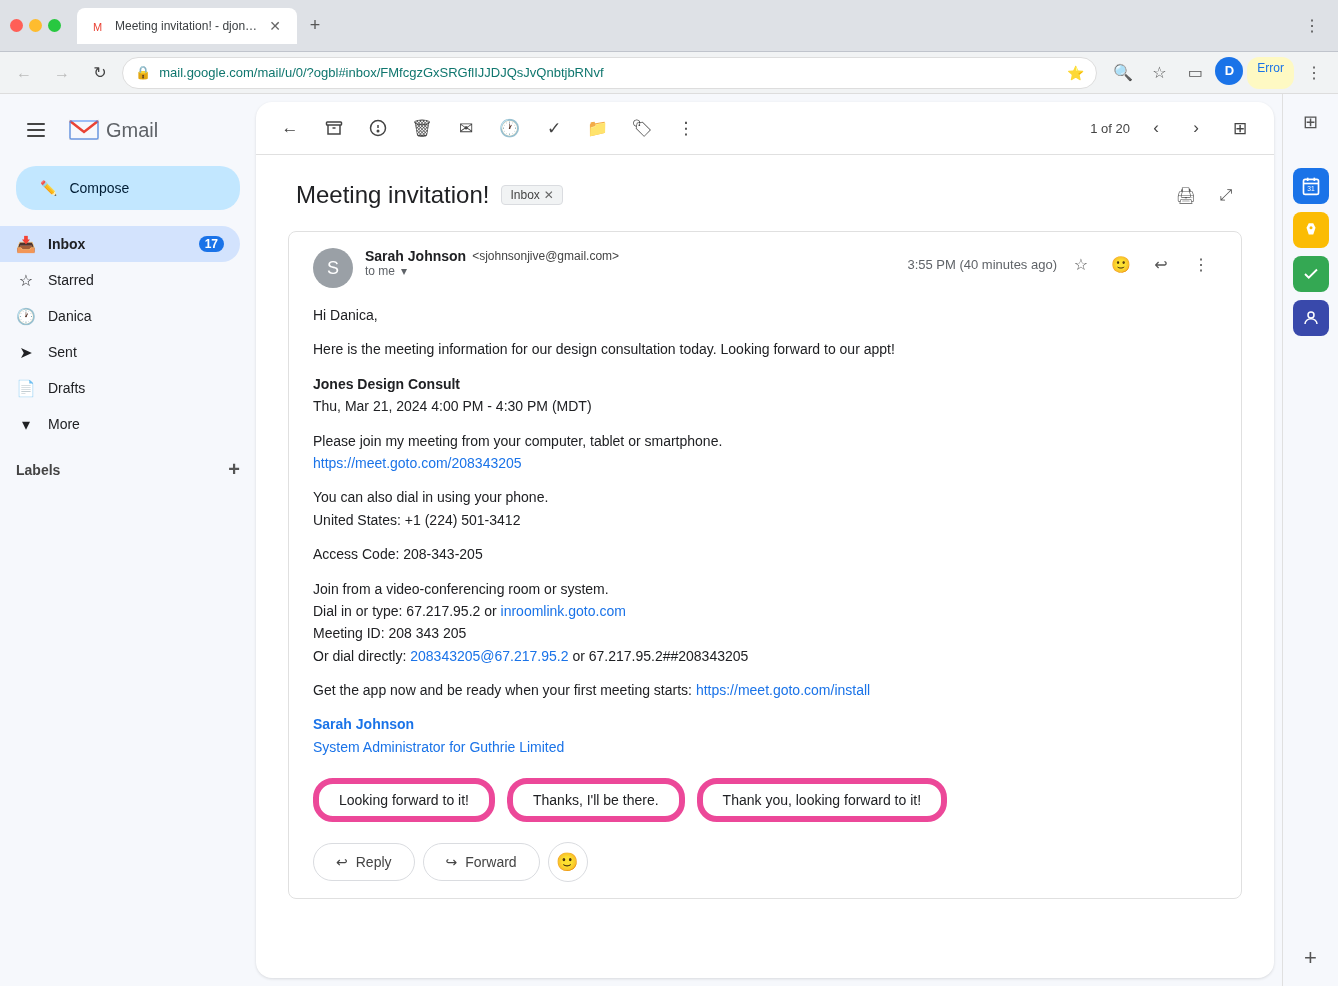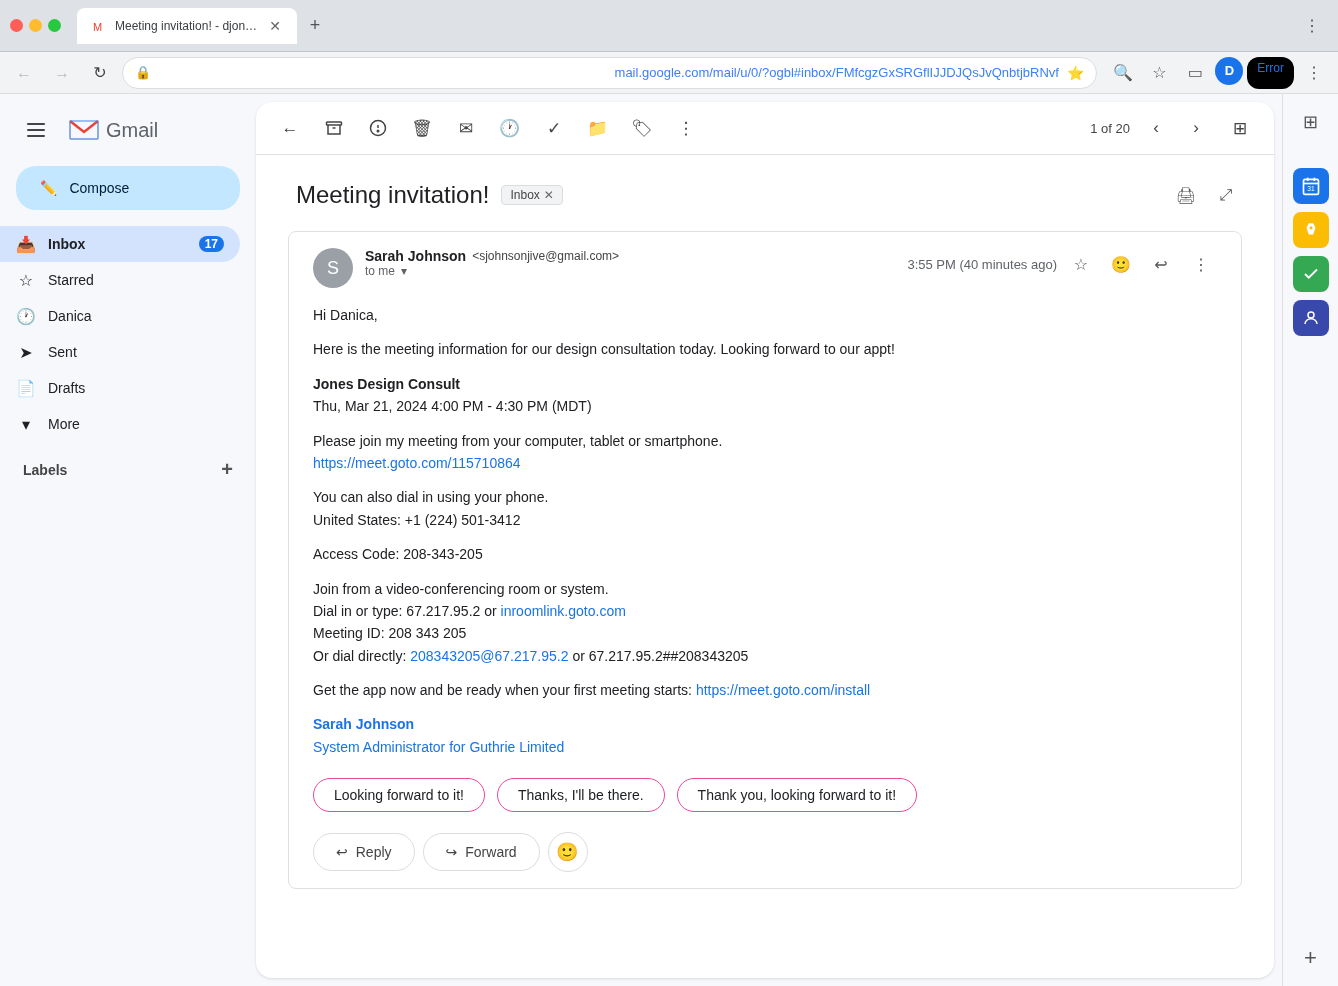--- a/index.html
+++ b/index.html
@@ -55,25 +55,25 @@
       border-radius: 20px;
       height: 32px;
       display: flex;
       align-items: center;
       padding: 0 12px;
       gap: 8px;
       border: 1px solid #ddd;
       font-size: 13px;
       color: #3c4043;
     }
-    .address-text { flex: 1; font-size: 13px; color: #3b82f6; text-align: right; }
+    .address-text { flex: 1; font-size: 13px; color: #0f766e; }
     .nav-icons { display: flex; gap: 4px; margin-left: 4px; }
     .nav-icon-btn { width: 32px; height: 32px; border-radius: 50%; display: flex; align-items: center; justify-content: center; cursor: pointer; color: #555; font-size: 16px; }
     .profile-circle { width: 28px; height: 28px; border-radius: 50%; background: #1a73e8; color: #fff; display: flex; align-items: center; justify-content: center; font-size: 13px; font-weight: 600; }
-    .error-badge { background: #000000; color: #1a73e8; padding: 4px 10px; border-radius: 12px; font-size: 12px; font-weight: 500; }
+    .error-badge { background: #fef9c3; color: #1a73e8; padding: 4px 10px; border-radius: 12px; font-size: 12px; font-weight: 500; }
 
     
     .gmail-app { display: flex; height: calc(986px - 94px); background: #f6f8fc; }
 
     
     .sidebar {
       width: 256px;
       background: #f6f8fc;
       padding: 8px 0;
       flex-shrink: 0;
@@ -110,21 +110,21 @@
       gap: 12px;
       font-size: 14px;
       color: #202124;
       margin-right: 16px;
     }
     .nav-item.active { background: #d3e3fd; font-weight: 600; }
     .nav-item .icon { width: 20px; height: 20px; display: flex; align-items: center; justify-content: center; font-size: 16px; }
     .nav-item .label { flex: 1; }
     .nav-item .badge { background: #1a73e8; color: #fff; border-radius: 10px; padding: 1px 6px; font-size: 12px; font-weight: 600; margin-left: auto; }
 
-    .labels-section { padding: 8px 23px; }
+    .labels-section { padding: 8px 16px; }
     .labels-header { display: flex; align-items: center; justify-content: space-between; font-size: 14px; font-weight: 600; color: #444; padding: 8px 0; }
     .labels-add { cursor: pointer; font-size: 20px; color: #555; }
 
     
     .main-content {
       flex: 1;
       background: #fff;
       border-radius: 16px;
       margin: 8px 8px 8px 0;
       overflow: hidden;
@@ -213,21 +213,21 @@
     .email-text a { color: #1a73e8; text-decoration: none; }
     .email-signature { color: #1a73e8; }
 
     .smart-replies {
       display: flex;
       gap: 12px;
       margin: 20px 0;
       flex-wrap: wrap;
     }
     .smart-reply-btn {
-      border: 1px solid #ec4899;
+      border: 6px solid #ec4899;
       border-radius: 20px;
       padding: 8px 20px;
       font-size: 14px;
       color: #202124;
       background: #fff;
       cursor: pointer;
     }
 
     .reply-row {
       display: flex;
@@ -465,21 +465,21 @@
             <div class="meta-action-btn">↩</div>
             <div class="meta-action-btn">⋮</div>
           </div>
         </div>
 
         <div class="email-text">
           <p>Hi Danica,</p>
           <p>Here is the meeting information for our design consultation today. Looking forward to our appt!</p>
           <p><strong>Jones Design Consult</strong><br>Thu, Mar 21, 2024 4:00 PM - 4:30 PM (MDT)</p>
           <p>Please join my meeting from your computer, tablet or smartphone.<br>
-            <a href="#">https://meet.goto.com/115710864</a>
+            <a href="#">https://meet.goto.com/208343205</a>
           </p>
           <p>You can also dial in using your phone.<br>
             United States: +1 (224) 501-3412
           </p>
           <p>Access Code: 208-343-205</p>
           <p>Join from a video-conferencing room or system.<br>
             Dial in or type: 67.217.95.2 or <a href="#">inroomlink.goto.com</a><br>
             Meeting ID: 208 343 205<br>
             Or dial directly: <a href="#">208343205@67.217.95.2</a> or 67.217.95.2##208343205
           </p>

